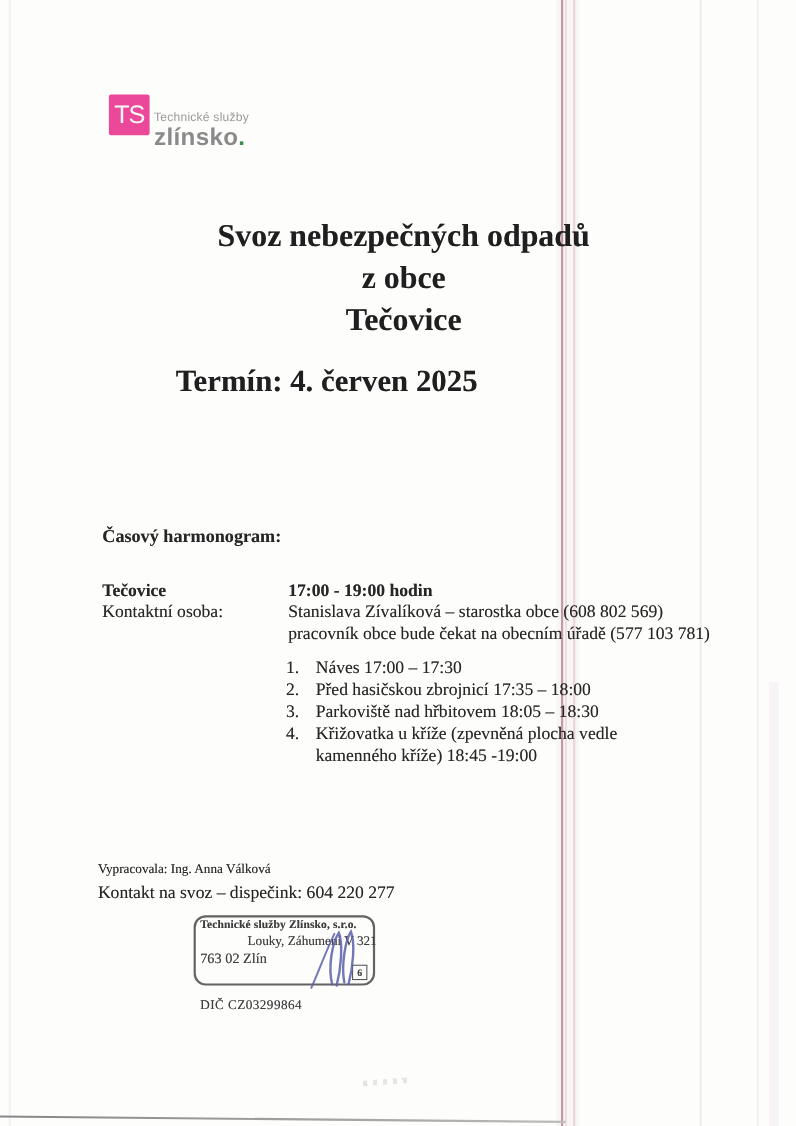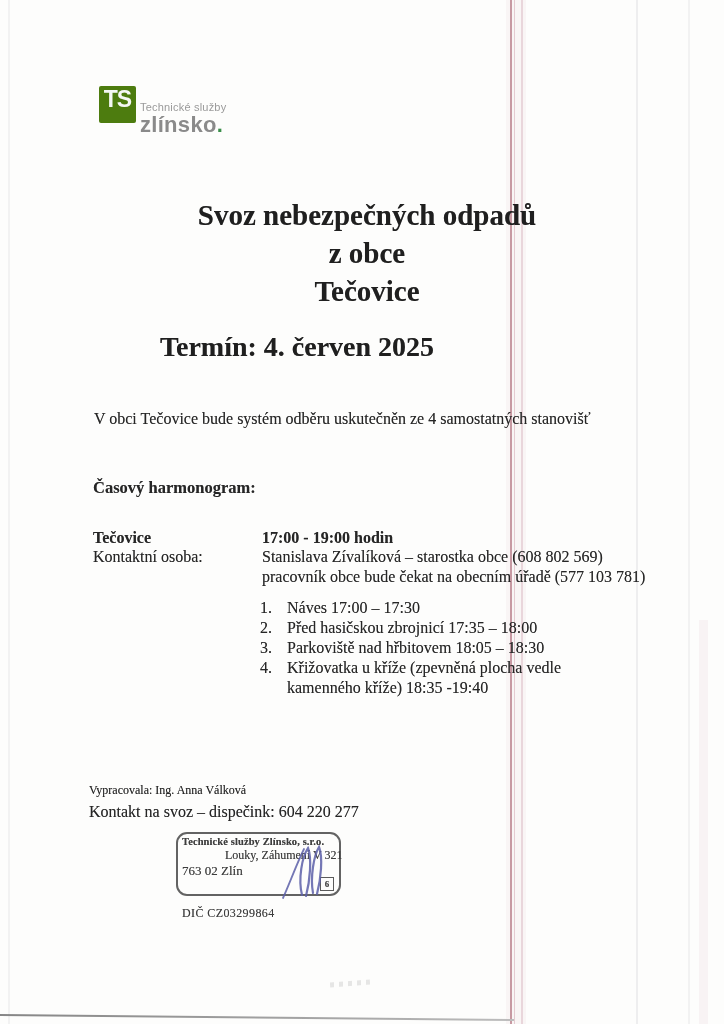--- a/index.html
+++ b/index.html
@@ -25,23 +25,23 @@
   }
   .smudge{
     position:absolute;left:330px;top:981px;width:40px;height:5px;opacity:.5;
     background:repeating-linear-gradient(to right,rgba(120,120,120,.35) 0 4px,transparent 4px 9px);
     transform:rotate(-4deg);
   }
   
   .logo{position:absolute;left:99px;top:86px;display:flex;align-items:flex-start;
         font-family:"Liberation Sans", sans-serif;}
   .logo-square{
-    width:37px;height:37px;background:#4d7c0f;border-radius:2px;
-    display:flex;justify-content:center;
-    color:#f4f7f4;font-weight:bold;font-size:23px;letter-spacing:-1px;
+    width:37px;height:37px;background:#ec4899;border-radius:2px;
+    display:flex;align-items:center;justify-content:center;
+    color:#f4f7f4;font-weight:normal;font-size:23px;letter-spacing:-1px;
   }
   .logo-text{margin-left:4px;line-height:1;}
   .logo-small{font-size:11px;color:#9a9a9a;letter-spacing:.2px;padding-top:2px;margin-top:14px;}
   .logo-big{font-size:22px;font-weight:bold;color:#8a8a8a;letter-spacing:.3px;margin-top:1px;}
   .logo-dot{color:#3a8e49;}
   
   .doc-text{text-shadow:0 0 .5px rgba(40,40,40,.45);}
   .title-block{
     position:absolute;left:0;top:196px;width:724px;padding-left:10px;box-sizing:border-box;
     text-align:center;font-weight:bold;font-size:29px;line-height:38px;color:#1f1f1f;
@@ -107,21 +107,20 @@
     </div>
   </div>
 
   <div class="title-block doc-text">
     <div>Svoz nebezpečných odpadů</div>
     <div>z obce</div>
     <div>Tečovice</div>
   </div>
   <div class="termin doc-text">Termín: 4. červen 2025</div>
 
-  <div class="intro doc-text">V obci Tečovice bude systém odběru uskutečněn ze 4 samostatných stanovišť</div>
 
   <div class="sched-heading doc-text">Časový harmonogram:</div>
 
   <div class="abs b doc-text" style="left:93px;top:528px;">Tečovice</div>
   <div class="abs b doc-text" style="left:262px;top:528px;">17:00 - 19:00 hodin</div>
   <div class="abs doc-text" style="left:93px;top:547px;">Kontaktní osoba:</div>
   <div class="abs doc-text" style="left:262px;top:547px;">Stanislava Zívalíková – starostka obce (608 802 569)</div>
   <div class="abs doc-text" style="left:262px;top:567px;">pracovník obce bude čekat na obecním úřadě (577 103 781)</div>
 
   <ol class="stops doc-text">
@@ -132,21 +131,21 @@
     <li>
       <span class="stop-num">2.</span>
       <span class="stop-text">Před hasičskou zbrojnicí 17:35 – 18:00</span>
     </li>
     <li>
       <span class="stop-num">3.</span>
       <span class="stop-text">Parkoviště nad hřbitovem 18:05 – 18:30</span>
     </li>
     <li>
       <span class="stop-num">4.</span>
-      <span class="stop-text">Křižovatka u kříže (zpevněná plocha vedle kamenného kříže) 18:35 -19:40</span>
+      <span class="stop-text">Křižovatka u kříže (zpevněná plocha vedle kamenného kříže) 18:45 -19:00</span>
     </li>
   </ol>
 
   <div class="footer-line1 doc-text">Vypracovala: Ing. Anna Válková</div>
   <div class="footer-line2 doc-text">Kontakt na svoz – dispečink: 604 220 277</div>
 
   <div class="stamp">
     <div class="stamp-l1">Technické služby Zlínsko, s.r.o.</div>
     <div class="stamp-l2">Louky, Záhumení V 321</div>
     <div class="stamp-l3">763 02 Zlín</div>

